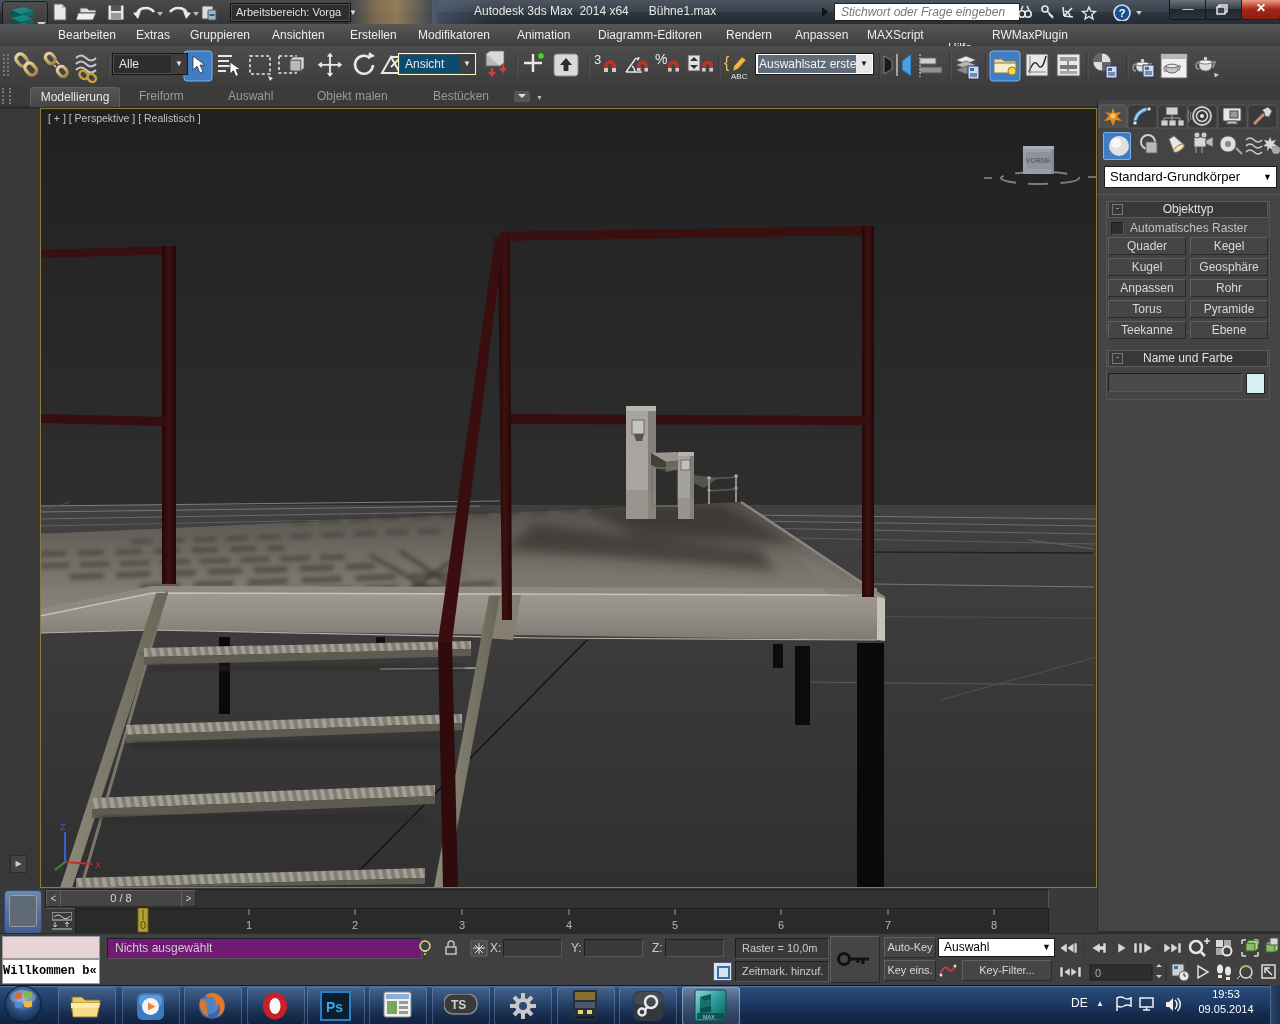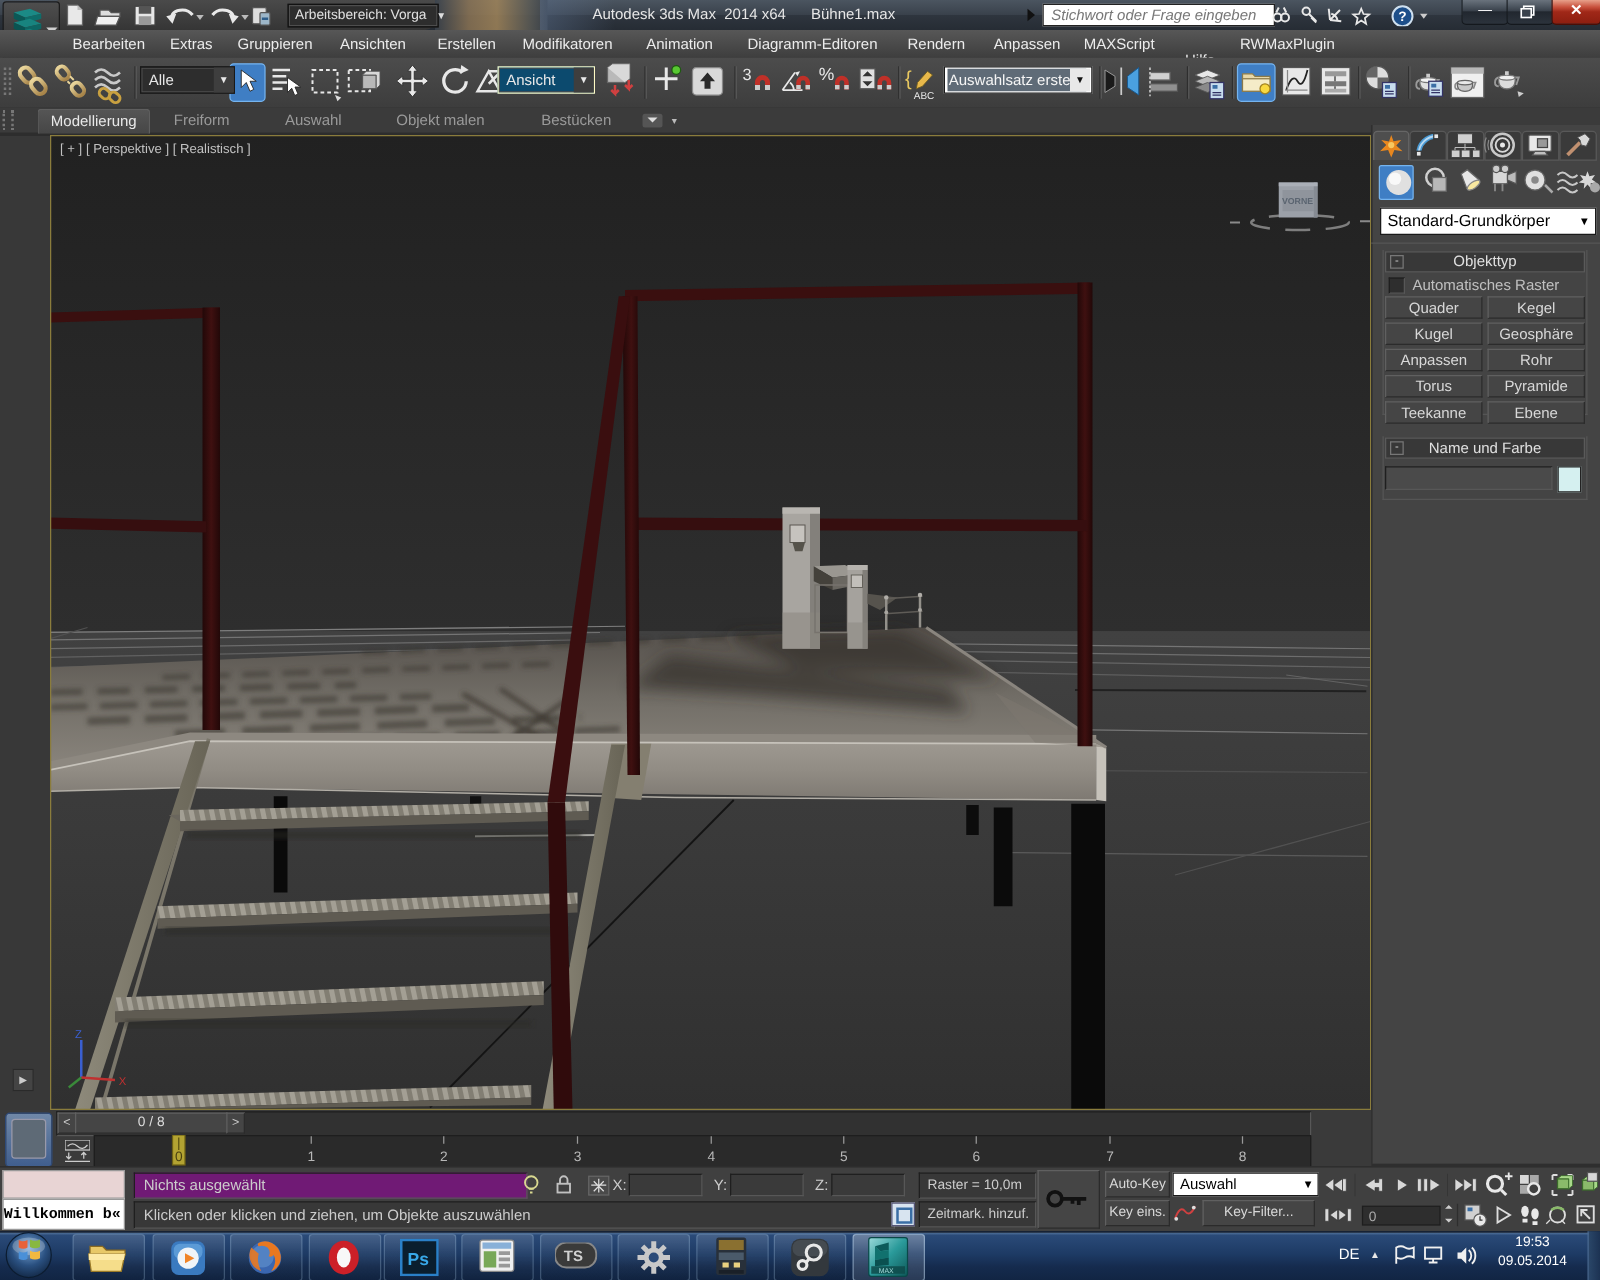--- a/index.html
+++ b/index.html
@@ -682,21 +682,20 @@
 <div class="abs" style="left:652px;top:941px;color:#ccc;font-size:12px;">Z:</div>
 <div class="abs sunk" style="left:665px;top:939px;width:57px;height:16px;background:#3a3a3a;"></div>
 <div class="abs sunk" style="left:735px;top:938px;width:86px;height:19px;color:#ccc;font-size:11px;line-height:19px;padding-left:6px;background:#383838;">Raster = 10,0m</div>
 <div class="abs b3d" style="left:830px;top:936px;width:48px;height:45px;"></div>
 <svg class="abs" style="left:836px;top:948px;" width="38" height="22">
 <circle cx="8" cy="11" r="5.5" fill="none" stroke="#111" stroke-width="3"></circle>
 <path d="M13,11 h20 m-6,0 v5 m-5,-5 v4" stroke="#111" stroke-width="3"></path>
 </svg>
 <div class="abs b3d" style="left:884px;top:937px;width:50px;height:19px;font-size:11px;text-align:center;line-height:19px;">Auto-Key</div>
 <div class="abs" style="left:938px;top:938px;width:110px;height:17px;background:#fff;border:1px solid #1a1a1a;color:#000;font-size:12px;line-height:17px;padding-left:5px;">Auswahl<span style="position:absolute;right:3px;top:0;font-size:9px;">▼</span></div>
-<div class="abs sunk" style="left:107px;top:961px;width:600px;height:20px;color:#cccccc;font-size:12px;line-height:20px;padding-left:7px;background:#383838;">Klicken oder klicken und ziehen, um Objekte auszuwählen</div>
 <div class="abs" style="left:713px;top:962px;width:17px;height:17px;background:#d8e4f0;border:1px solid #557;">
       <div style="margin:3px;width:9px;height:9px;border:2px solid #3a6ea5;"></div>
     </div>
 <div class="abs sunk" style="left:735px;top:961px;width:86px;height:19px;color:#ccc;font-size:11px;line-height:19px;padding-left:6px;background:#383838;">Zeitmark. hinzuf.</div>
 <div class="abs b3d" style="left:884px;top:960px;width:50px;height:19px;font-size:11px;text-align:center;line-height:19px;">Key eins.</div>
 <svg class="abs" style="left:938px;top:962px;" width="20" height="17">
       <path d="M2,13 q4,-11 8,-6 t8,-4" stroke="#d04040" stroke-width="1.6" fill="none"></path>
       <circle cx="3" cy="13" r="1.5" fill="#ddd"></circle>
       <circle cx="17" cy="4" r="1.5" fill="#ddd"></circle>
     </svg>

